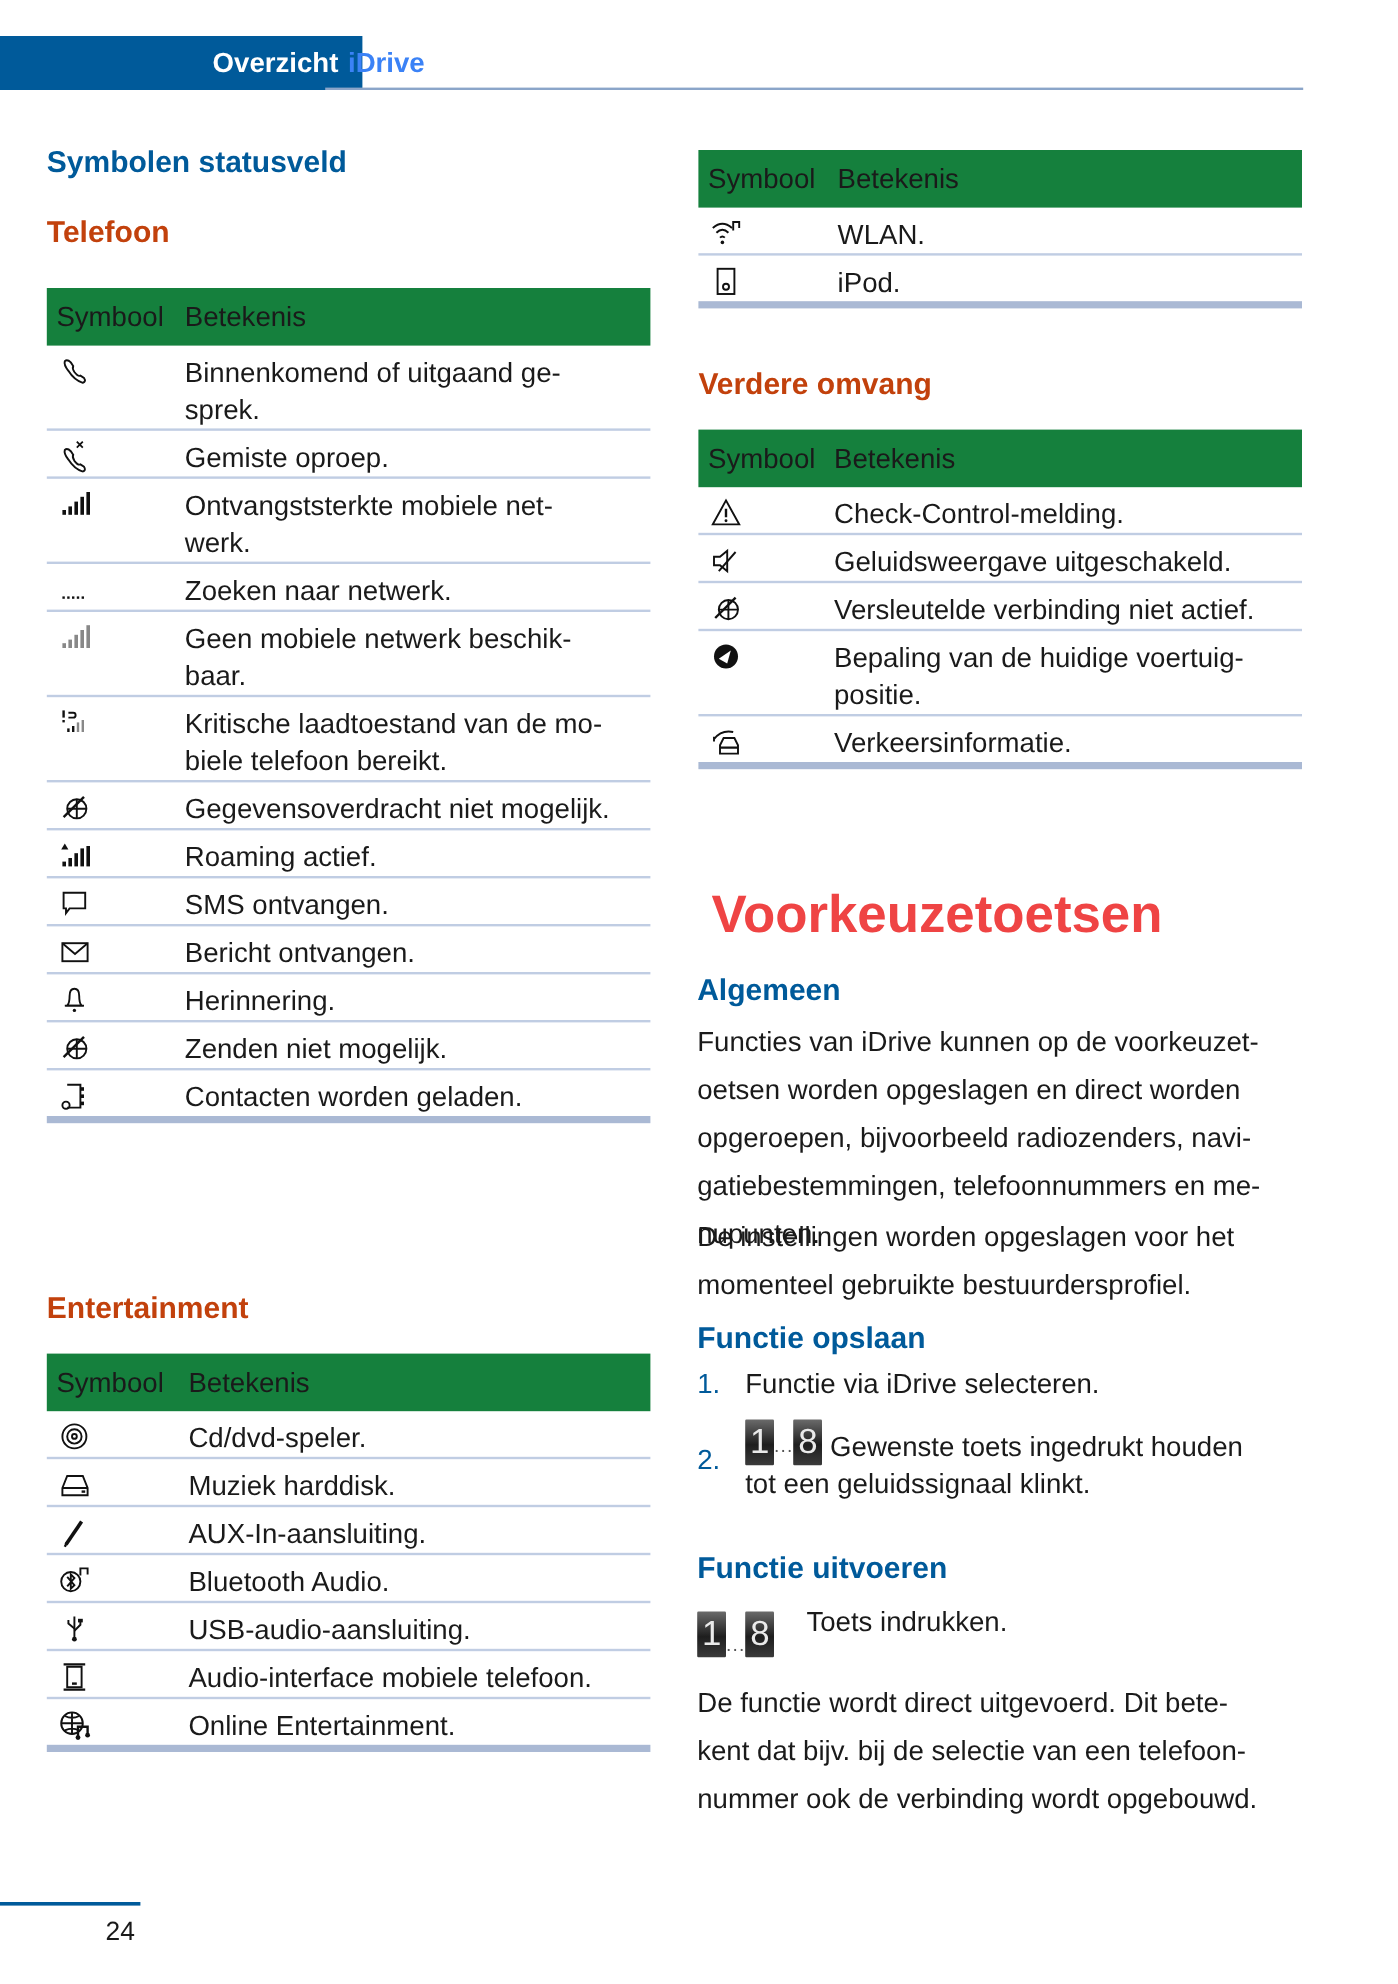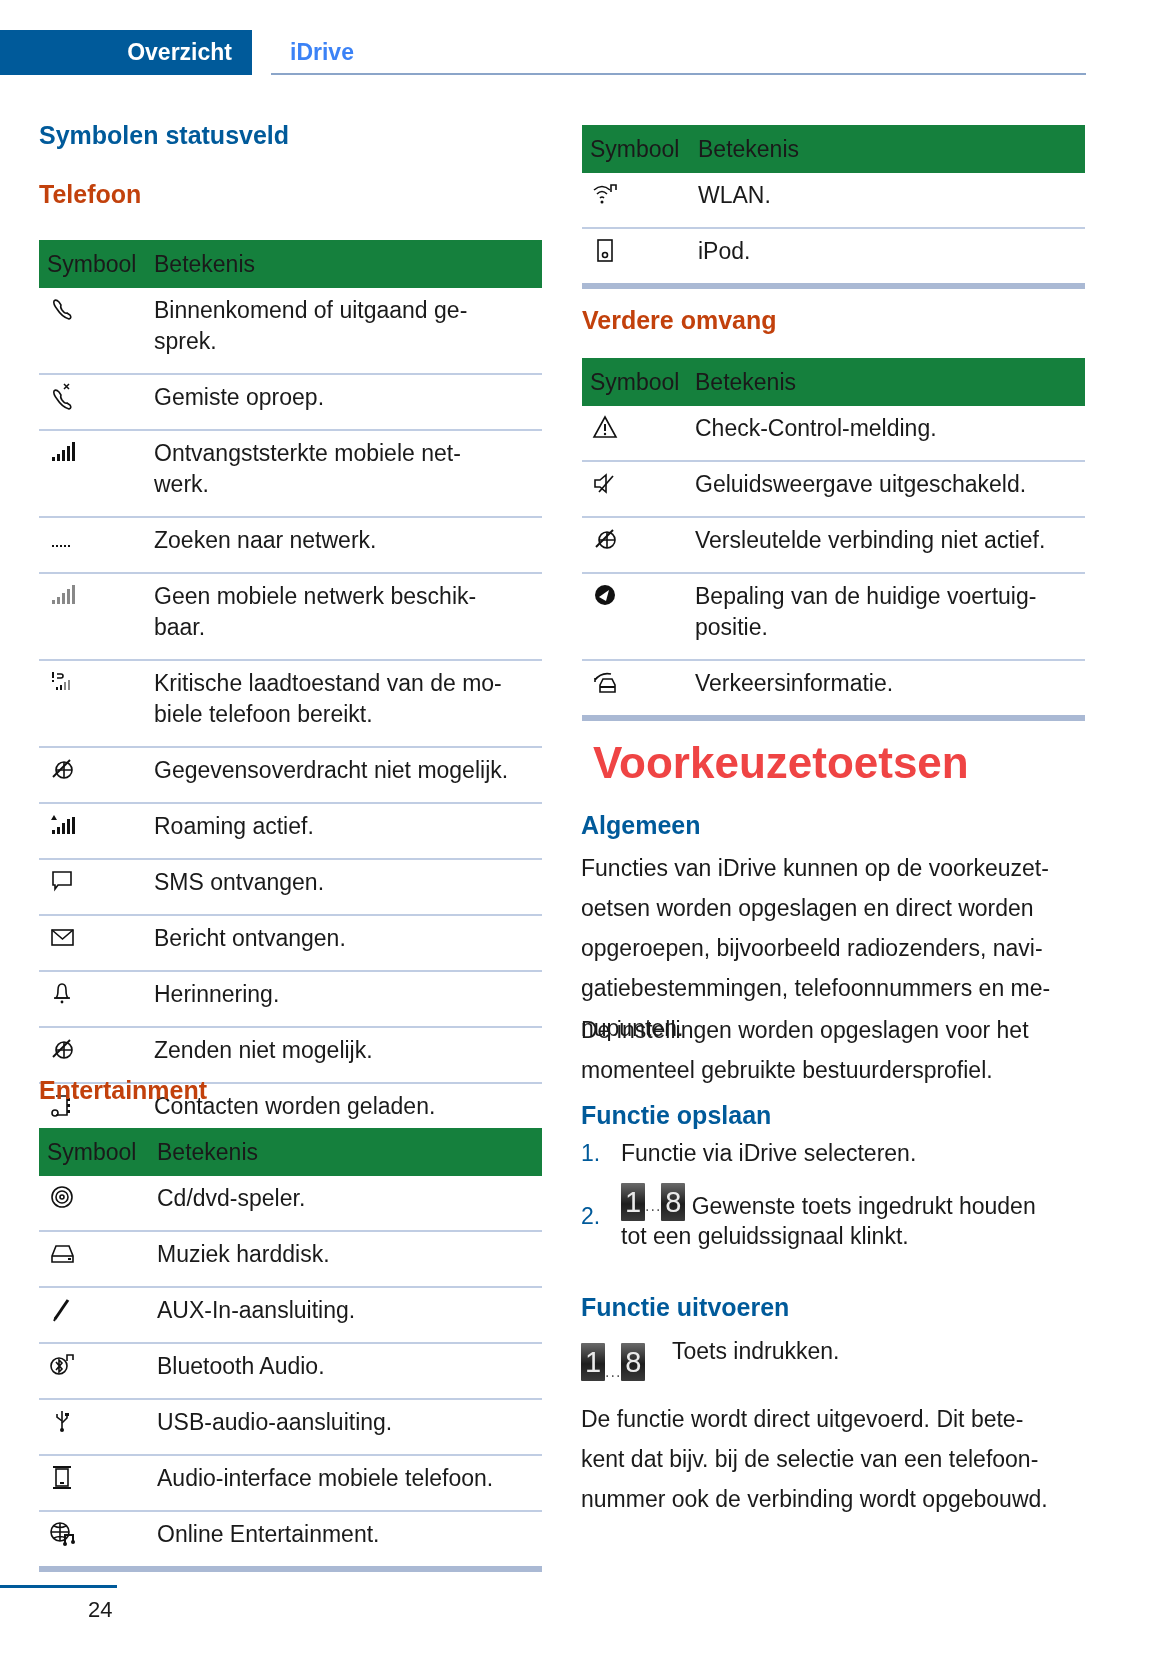--- a/index.html
+++ b/index.html
@@ -1,35 +1,35 @@
 <!DOCTYPE html>
 <html><head>
 <meta charset="utf-8">
 <style>
   * { box-sizing: border-box; margin: 0; padding: 0; }
   html, body { width: 1165px; height: 1653px; background: #ffffff; overflow: hidden; }
   body { position: relative; font-family: "Liberation Sans", sans-serif; color: #1a1a1a; }
 
   
-  .hdr-tab { position: absolute; left: 0; top: 30px; width: 252px; height: 45px; background: #005a9a; }
+  .hdr-tab { position: absolute; left: 0; top: 30px; width: 302px; height: 45px; background: #005a9a; }
   .hdr-tab-label { position: absolute; right: 20px; top: 9px; color: #fff; font-weight: bold; font-size: 23px; }
   .hdr-section { position: absolute; left: 290px; top: 39px; color: #3b82f6; font-weight: bold; font-size: 23px; }
   .hdr-line { position: absolute; left: 271px; top: 73px; width: 815px; height: 2px; background: #8ba5c9; }
 
   
   .h-main { position: absolute; color: #005a9a; font-weight: bold; font-size: 25px; }
   .h-sub { position: absolute; color: #c2410c; font-weight: bold; font-size: 25px; }
   .h-big { position: absolute; color: #ef4444; font-weight: bold; font-size: 44px; margin-left: 12px; }
   .h-blue { position: absolute; color: #005a9a; font-weight: bold; font-size: 25px; }
 
   
   .tbl { position: absolute; width: 503px; }
   .tbl-head { height: 48px; background: #15803d; display: flex; align-items: center; font-size: 23px; }
   .tbl-head .c1 { padding-left: 8px; }
-  .tbl-row { display: flex; border-bottom: 2px solid #c0cde3; font-size: 23px; line-height: 31px; padding: 7px 0 16px 0; }
+  .tbl-row { display: flex; border-bottom: 2px solid #c0cde3; font-size: 23px; line-height: 31px; padding: 7px 0 0 0; }
   .tbl-row:last-child { border-bottom: none; }
   .tbl-end { height: 6px; background: #aab9d4; }
   .c1 { flex: 0 0 auto; padding-left: 8px; }
   .c2 { flex: 1 1 auto; white-space: pre-line; }
   .icon { display: inline-block; width: 30px; height: 28px; vertical-align: top; }
   .icon svg { width: 30px; height: 28px; display: block; }
 
   
   .para { position: absolute; left: 581px; width: 510px; font-size: 23px; line-height: 40px; white-space: pre-line; }
   .step { position: absolute; left: 581px; font-size: 23px; line-height: 30.5px; }

